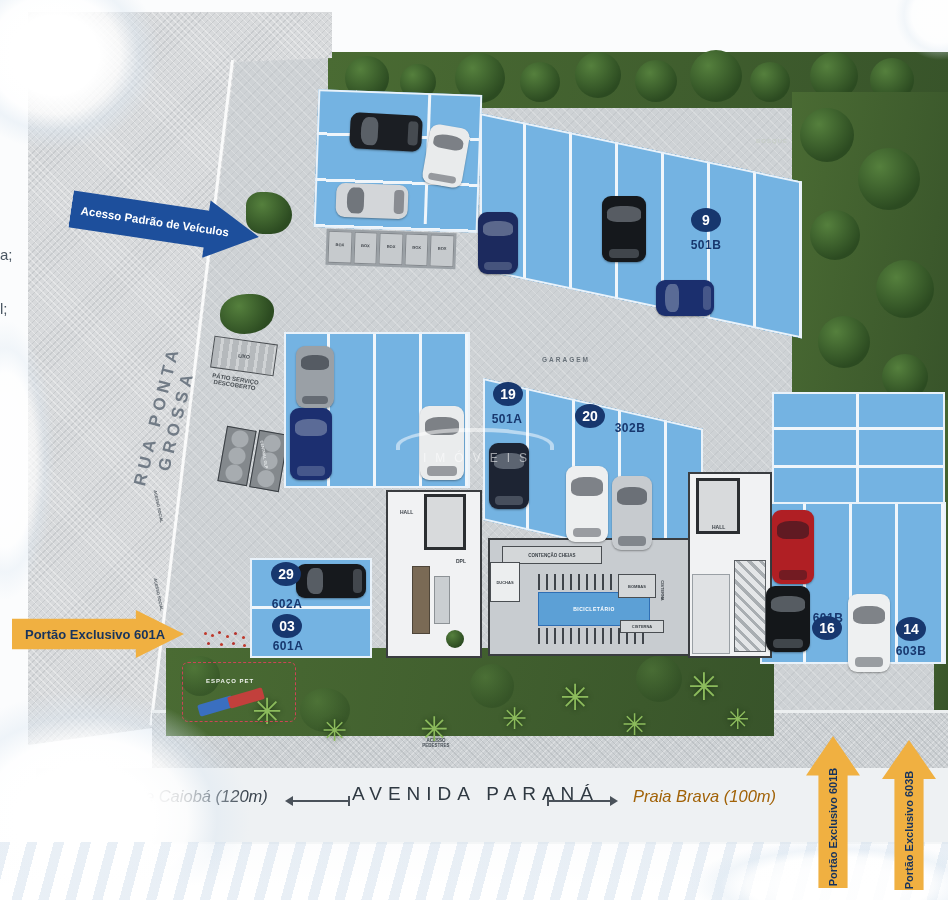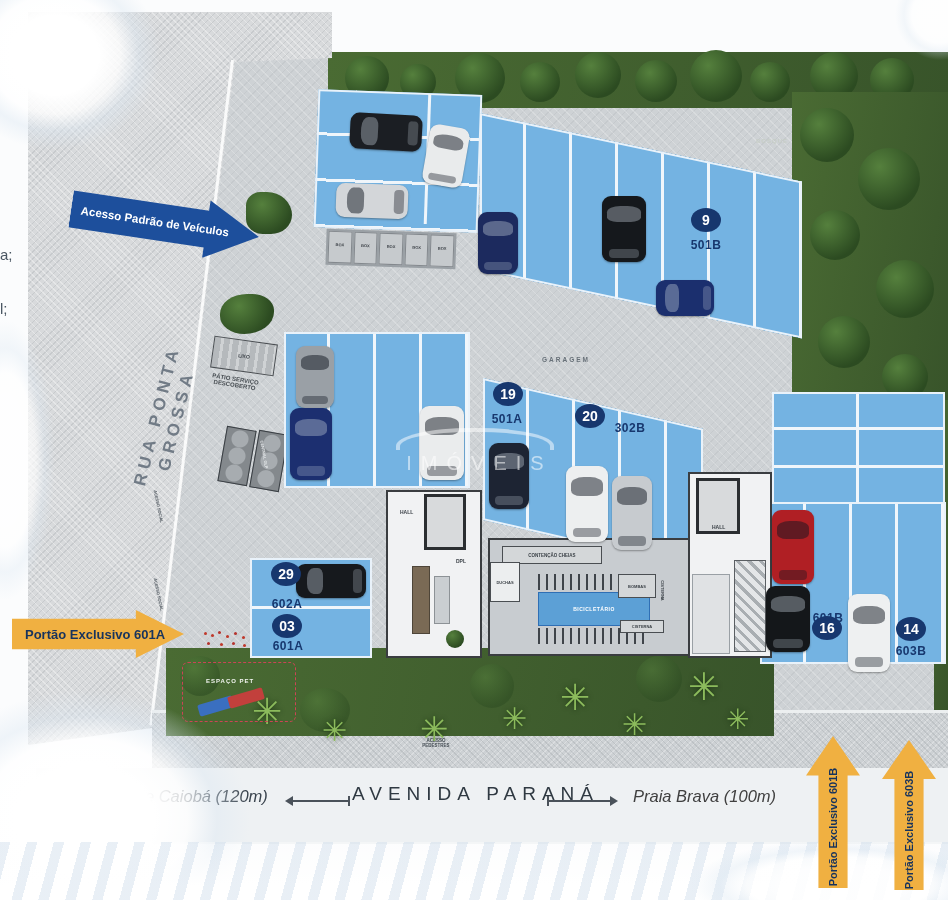--- a/index.html
+++ b/index.html
@@ -61,21 +61,21 @@
 
   .tree{position:absolute;border-radius:50%;background:radial-gradient(circle at 35% 30%,#55803d,#2c4b21 72%);}
   .grass{background:linear-gradient(100deg,#4a6b33,#38542a);}
   .palm{position:absolute;color:#8cbb5c;text-shadow:0 0 5px rgba(15,35,8,.7);line-height:1;}
   .tiny{position:absolute;font-weight:700;white-space:nowrap;}
 
   .wm{position:absolute;text-align:center;color:rgba(255,255,255,.55);}
   .wm .arc{margin:0 auto 2px auto;width:150px;height:18px;border:4px solid rgba(255,255,255,.5);
         border-bottom:none;border-radius:75px 75px 0 0/18px 18px 0 0;}
   .wm .l1{font-size:37px;font-weight:700;letter-spacing:2px;line-height:1;}
-  .wm .l2{font-size:20px;letter-spacing:9px;line-height:1.15;padding-left:9px;}
+  .wm .l2{font-size:12px;letter-spacing:9px;line-height:1.15;padding-left:9px;}
 
   .dim{position:absolute;height:2px;background:#4a525a;}
   .dim-l::before{content:"";position:absolute;left:-8px;top:-4px;border:5px solid transparent;border-right:8px solid #4a525a;}
   .dim-l::after{content:"";position:absolute;right:0;top:-4px;width:2px;height:10px;background:#4a525a;}
   .dim-r::before{content:"";position:absolute;right:-8px;top:-4px;border:5px solid transparent;border-left:8px solid #4a525a;}
   .dim-r::after{content:"";position:absolute;left:0;top:-4px;width:2px;height:10px;background:#4a525a;}
 
   .wash{position:absolute;background:radial-gradient(closest-side,#ffffff 42%,rgba(255,255,255,.8) 62%,rgba(222,233,243,.45) 80%,rgba(255,255,255,0) 100%);}
   .marble{position:absolute;background:
      repeating-linear-gradient(105deg,rgba(176,199,222,.28) 0 10px,rgba(255,255,255,0) 10px 26px),
@@ -120,21 +120,21 @@
               letter-spacing:5px;color:#717b86;font-weight:600;">RUA PONTA GROSSA</div>
   <div class="tiny" style="left:142px;top:504px;font-size:4px;color:#4a525a;transform:rotate(78deg);">ACESSO SOCIAL</div>
   <div class="tiny" style="left:142px;top:592px;font-size:4px;color:#4a525a;transform:rotate(78deg);">ACESSO SOCIAL</div>
 
   <div class="abs tex-walk" style="left:152px;top:710px;width:796px;height:58px;"></div>
   <div class="abs" style="left:36px;top:768px;width:912px;height:76px;background:#eef1f3;"></div>
   <div class="abs" style="left:100px;top:787px;font-size:16.5px;font-style:italic;color:#39434d;">Boliche Caiobá (120m)</div>
   <div class="dim dim-l" style="left:288px;top:800px;width:62px;"></div>
   <div class="abs" style="left:352px;top:783px;font-size:19px;letter-spacing:6px;color:#2f3942;">AVENIDA PARANÁ</div>
   <div class="dim dim-r" style="left:547px;top:800px;width:68px;"></div>
-  <div class="abs" style="left:633px;top:787px;font-size:16.5px;font-style:italic;color:#404040;">Praia Brava (100m)</div>
+  <div class="abs" style="left:633px;top:787px;font-size:16.5px;font-style:italic;color:#a16207;">Praia Brava (100m)</div>
   <div class="abs" style="left:404px;top:733px;width:64px;text-align:center;color:#454d54;">
     <div style="font-size:8px;line-height:5px;">^</div>
     <div class="tiny" style="position:static;font-size:4.5px;">ACESSO</div>
     <div class="tiny" style="position:static;font-size:4.5px;">PEDESTRES</div>
   </div>
 
   <div class="abs grass" style="left:166px;top:648px;width:608px;height:88px;"></div>
   <div class="tree" style="left:180px;top:656px;width:40px;height:40px;opacity:.55;"></div>
   <div class="tree" style="left:300px;top:688px;width:50px;height:44px;opacity:.5;"></div>
   <div class="tree" style="left:470px;top:664px;width:44px;height:44px;opacity:.5;"></div>

